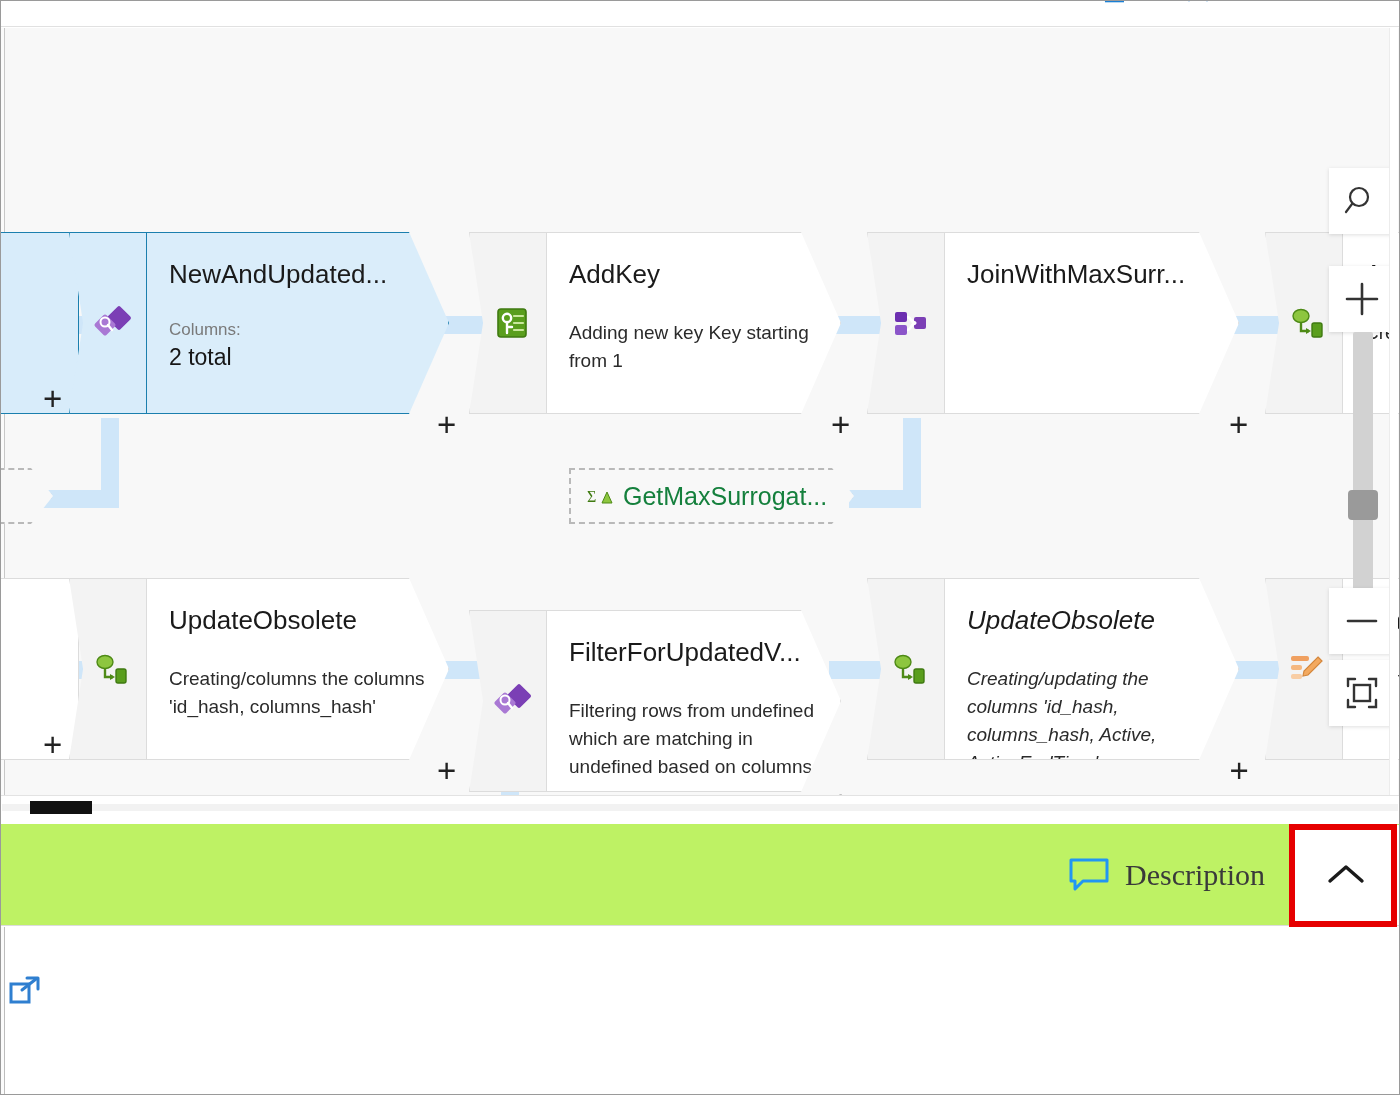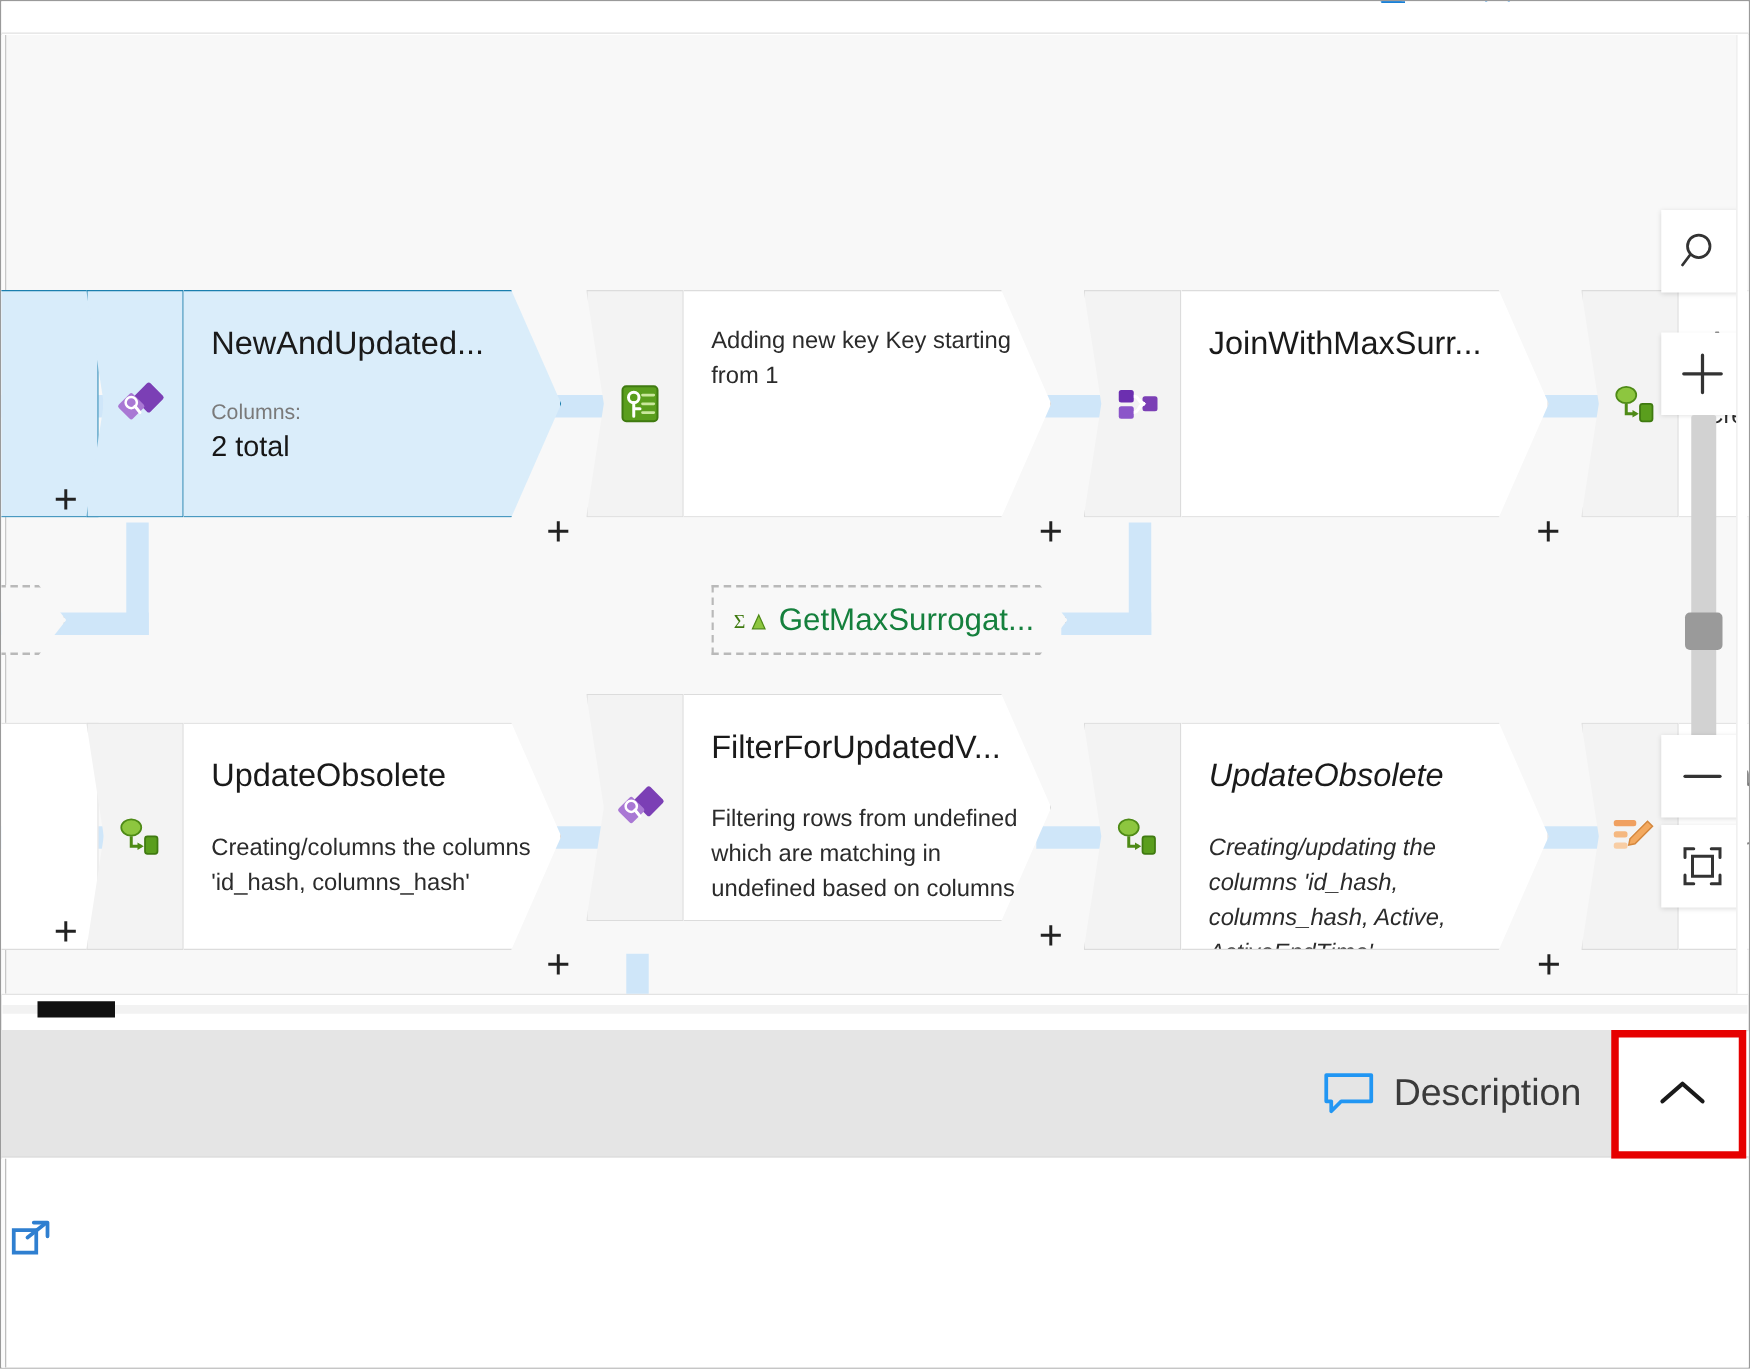--- a/index.html
+++ b/index.html
@@ -156,23 +156,24 @@
   }
   .hscroll-thumb {
     position: absolute; left: 28px; top: 3px;
     width: 62px; height: 13px; background: #111111;
   }
 
   
   .desc-bar {
     position: absolute; left: 0; top: 823px;
     width: 1398px; height: 102px;
-    background: #e5e5e5;
+    background: #bef264;
     display: flex; align-items: center; justify-content: flex-end;
     border-bottom: 1px solid #dcdcdc;
+    font-family: Liberation Serif, serif;
   }
   .desc-chat-icon { width: 44px; height: 36px; margin-right: 14px; }
   .desc-chat-icon svg { display: block; width: 44px; height: 36px; }
   .desc-label {
     font-size: 30px; color: #3a3a3a; margin-right: 28px; font-weight: 400;
   }
   .desc-collapse {
     width: 106px; height: 100px;
     display: flex; align-items: center; justify-content: center;
     background: #ffffff;
@@ -289,20 +290,21 @@
           <svg viewBox="0 0 40 40">
             <rect x="6" y="6" width="28" height="28" rx="3" fill="#5a9e1d"></rect>
             <rect x="6" y="6" width="28" height="28" rx="3" fill="none" stroke="#3f7a10" stroke-width="1.6"></rect>
             <circle cx="15" cy="15" r="4.2" fill="none" stroke="#ffffff" stroke-width="2.4"></circle>
             <path d="M15 19 v11 M15 24 h5" stroke="#ffffff" stroke-width="2.4" stroke-linecap="round"></path>
             <path d="M22 13 h9 M22 20 h9 M22 27 h9" stroke="#c9e79c" stroke-width="2.2" stroke-linecap="round"></path>
           </svg>
         </span>
       </div>
       <div class="chev-body" style="width:294px;">
+        <div class="node-title">AddKey</div>
         <div class="node-desc">Adding new key Key starting from 1</div>
       </div>
       <span class="node-plus" style="left:362px; top:176px;">+</span>
     </div>
 
     <div class="node" style="left:866px; top:204px; width:372px;">
       <div class="chev-left">
         <span class="node-icon">
           <svg viewBox="0 0 40 40">
             <rect x="5" y="9" width="12" height="10" rx="2" fill="#6c2fb0"></rect>
@@ -370,21 +372,21 @@
           </svg>
         </span>
       </div>
       <div class="chev-body" style="width:302px;">
         <div class="node-title">UpdateObsolete</div>
         <div class="node-desc">Creating/columns the columns 'id_hash, columns_hash'</div>
       </div>
       <span class="node-plus" style="left:368px; top:176px;">+</span>
     </div>
 
-    <div class="node" style="left:468px; top:527px; width:372px;">
+    <div class="node" style="left:468px; top:582px; width:372px;">
       <div class="chev-left">
         <span class="node-icon">
           <svg viewBox="0 0 40 40">
             <rect x="18" y="6" width="18" height="18" rx="2" transform="rotate(45 27 15)" fill="#7b3fb5"></rect>
             <rect x="5" y="14" width="16" height="16" rx="2" transform="rotate(45 13 22)" fill="#a978d4"></rect>
             <circle cx="13" cy="19" r="4.5" fill="none" stroke="#ffffff" stroke-width="2"></circle>
             <path d="M16 22 L20 27" stroke="#ffffff" stroke-width="2.4" stroke-linecap="round"></path>
           </svg>
         </span>
       </div>

